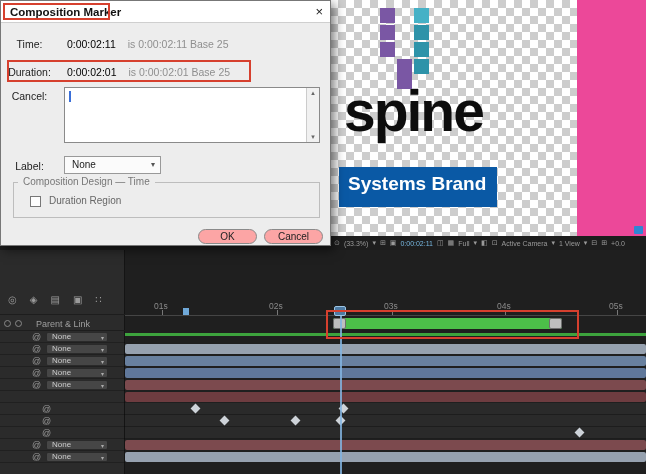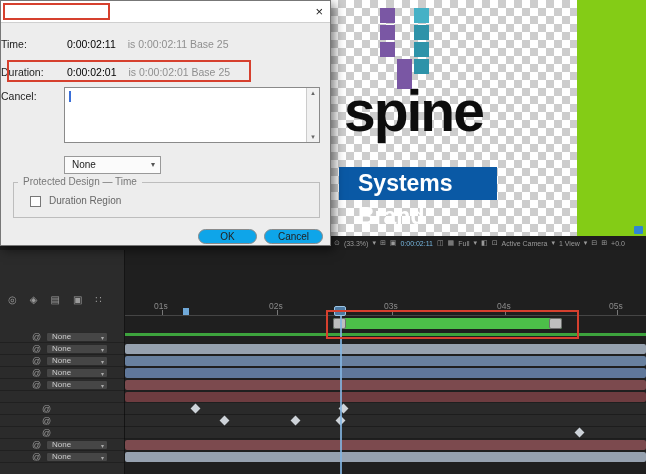--- a/index.html
+++ b/index.html
@@ -1,61 +1,61 @@
 <!DOCTYPE html>
 <html><head>
 <meta charset="utf-8">
 <style>
   html,body{margin:0;padding:0;background:#111;}
   .stage{position:relative;width:646px;height:474px;overflow:hidden;
          font-family:"Liberation Sans",sans-serif;background:#272727;}
   .stage *{box-sizing:border-box;}
 
   
-  .viewer{position:absolute;left:330px;top:0;width:316px;height:236px;background:#84cc16;text-decoration:underline;}
+  .viewer{position:absolute;left:330px;top:0;width:316px;height:236px;background:#ec4899;text-decoration:underline;}
   .checker{position:absolute;left:0;top:0;width:247px;height:236px;background-color:#fff;
     background-image:linear-gradient(45deg,#cdcdcd 25%,transparent 25%,transparent 75%,#cdcdcd 75%),
                      linear-gradient(45deg,#cdcdcd 25%,transparent 25%,transparent 75%,#cdcdcd 75%);
     background-size:16px 16px;background-position:0 0,8px 8px;}
   .logo-cell{position:absolute;width:15px;height:15px;}
   .logo-word{position:absolute;left:14px;top:78px;font-size:57px;font-weight:600;
     letter-spacing:-2px;color:#0d0d0d;}
-  .banner{position:absolute;left:9px;top:167px;width:158px;height:33px;line-height:33px;
-    color:#fff;font-size:23px;font-weight:bold;padding-left:19px;}
+  .banner{position:absolute;left:9px;top:167px;width:158px;height:40px;line-height:33px;
+    color:#fff;font-size:19px;font-weight:bold;padding-left:9px;}
   .viewer-glyph{position:absolute;left:304px;top:226px;width:9px;height:8px;border-radius:1px;}
   .comp-toolbar{position:absolute;left:0;top:236px;width:646px;height:14px;background:#1d1d1d;
     display:flex;align-items:center;gap:4px;padding-left:334px;overflow:hidden;z-index:5;}
   .ct-item{font-size:7px;color:#9a9a9a;white-space:nowrap;}
   .ct-item.accent{color:#77b7e0;}
 
   
   .dialog{position:absolute;left:0;top:0;width:331px;height:246px;background:#ededed;
     border:1px solid #777;box-shadow:3px 4px 10px rgba(0,0,0,.55);z-index:40;font-size:10.5px;color:#222;}
   .titlebar{position:absolute;left:0;top:0;width:100%;height:22px;background:#fff;border-bottom:1px solid #cfcfcf;}
   .dlg-title{position:absolute;left:9px;top:5px;font-size:11.5px;font-weight:bold;color:#111;}
   .dlg-close{position:absolute;right:7px;top:3px;font-size:13px;color:#222;cursor:default;}
   .dlg-row{position:absolute;left:0;width:100%;white-space:nowrap;}
-  .dlg-label{display:inline-block;width:57px;text-align:left;color:#222;}
+  .dlg-label{display:inline-block;width:57px;text-align:center;color:#222;}
   .dlg-value{margin-left:6px;color:#000;}
   .dlg-helper{margin-left:9px;color:#8f8f8f;}
   .comment-box{position:absolute;left:63px;top:86px;width:256px;height:56px;background:#fff;
     border:1px solid #8a8a8a;}
   .caret{position:absolute;left:4px;top:3px;width:2px;height:11px;background:#3a6fd8;}
   .cb-scroll{position:absolute;right:0;top:0;width:13px;height:100%;background:#f1f1f1;
     border-left:1px solid #ccc;font-size:7px;color:#666;text-align:center;line-height:8px;}
   .cb-up{position:absolute;top:1px;left:0;width:100%;}
   .cb-dn{position:absolute;bottom:1px;left:0;width:100%;}
   .dd{position:absolute;left:63px;top:155px;width:97px;height:18px;background:#fbfbfb;
     border:1px solid #999;font-size:10px;color:#222;line-height:16px;padding-left:7px;}
   .dd .chev{position:absolute;right:5px;top:0;font-size:8px;color:#555;}
   .groupbox{position:absolute;left:12px;top:181px;width:307px;height:36px;border:1px solid #bdbdbd;}
   .gb-title{position:absolute;top:-7px;left:4px;background:#ededed;padding:0 5px;font-size:10px;color:#777;}
   .cbx{position:absolute;left:16px;top:13px;width:11px;height:11px;background:#fdfdfd;border:1px solid #777;}
   .cbx-label{position:absolute;left:35px;top:12px;font-size:10px;color:#666;}
-  .btn{position:absolute;top:228px;width:59px;height:15px;background:#0ea5e9;border:1px solid #8a8a8a;
+  .btn{position:absolute;top:228px;width:59px;height:15px;background:#fca5a5;border:1px solid #8a8a8a;
     border-radius:8px;font-size:10px;color:#222;text-align:center;line-height:13px;}
   .btn.ok{left:197px;} .btn.cancel{left:263px;}
 
   
   .timeline{position:absolute;left:0;top:250px;width:646px;height:224px;background:#272727;}
   .tl-right{position:absolute;left:125px;top:0;width:521px;height:224px;background:#1f1f1f;}
   .tl-left{position:absolute;left:0;top:0;width:125px;height:224px;background:#2b2b2b;
     border-right:1px solid #141414;}
   .tl-icons{position:absolute;left:8px;top:44px;display:flex;gap:13px;color:#9a9a9a;font-size:10px;}
   .tl-header{position:absolute;left:0;top:64px;width:125px;height:17px;border-top:1px solid #1d1d1d;
@@ -171,20 +171,25 @@
       </div>
 
     <div class="tl-left">
       <div class="tl-icons">
           <span>◎</span>
           <span>◈</span>
           <span>▤</span>
           <span>▣</span>
           <span>∷</span>
         </div>
+      <div class="tl-header">
+        <span class="hdr-dot" style="left:4px;"></span>
+        <span class="hdr-dot" style="left:15px;"></span>
+        <span class="tl-header-label">Parent &amp; Link</span>
+      </div>
     <div class="lrow" style="top: 81px;">
           <div class="pickwhip">@</div>
           <div class="row-dd"><span>None</span><span class="chev">▾</span></div>
         </div>
         <div class="lrow" style="top: 93px;">
           <div class="pickwhip">@</div>
           <div class="row-dd"><span>None</span><span class="chev">▾</span></div>
         </div>
         <div class="lrow" style="top: 105px;">
           <div class="pickwhip">@</div>
@@ -221,20 +226,21 @@
     <div class="marker-bar" style="left: 333px; width: 229px; background: rgb(76, 191, 73);"></div>
     <div class="marker-tag" style="left: 333px;"></div>
     <div class="marker-tag" style="left: 549px;"></div>
     <div class="mini-marker" style="left: 183px;"></div>
     <div class="cti" style="left: 340px;"></div>
     <div class="cti-handle" style="left: 334px;"></div>
   </div>
 
   <div class="dialog">
     <div class="titlebar">
+      <span class="dlg-title">Composition Marker</span>
       <span class="dlg-close">×</span>
     </div>
 
     <div class="dlg-row" style="top:37px;">
       <span class="dlg-label">Time:</span>
       <span class="dlg-value">0:00:02:11</span>
       <span class="dlg-helper">is 0:00:02:11   Base 25</span>
     </div>
 
     <div class="dlg-row" style="top:65px;">
@@ -248,27 +254,30 @@
     </div>
     <div class="comment-box">
       <span></span>
       <div class="caret"></div>
       <div class="cb-scroll">
         <div class="cb-up">▴</div>
         <div class="cb-dn">▾</div>
       </div>
     </div>
 
+    <div class="dlg-row" style="top:159px;">
+      <span class="dlg-label">Label:</span>
+    </div>
     <div class="dd">
       <span>None</span>
       <span class="chev">▾</span>
     </div>
 
     <div class="groupbox">
-      <span class="gb-title">Protected Design — Time</span>
+      <span class="gb-title">Composition Design — Time</span>
       <span class="cbx"></span>
       <span class="cbx-label">Duration Region</span>
     </div>
 
     <div class="btn ok">OK</div>
     <div class="btn cancel">Cancel</div>
   </div>
 
   <div class="redbox r1" style="border-color: rgb(214, 64, 46);"></div>
   <div class="redbox r2" style="border-color: rgb(214, 64, 46);"></div>

